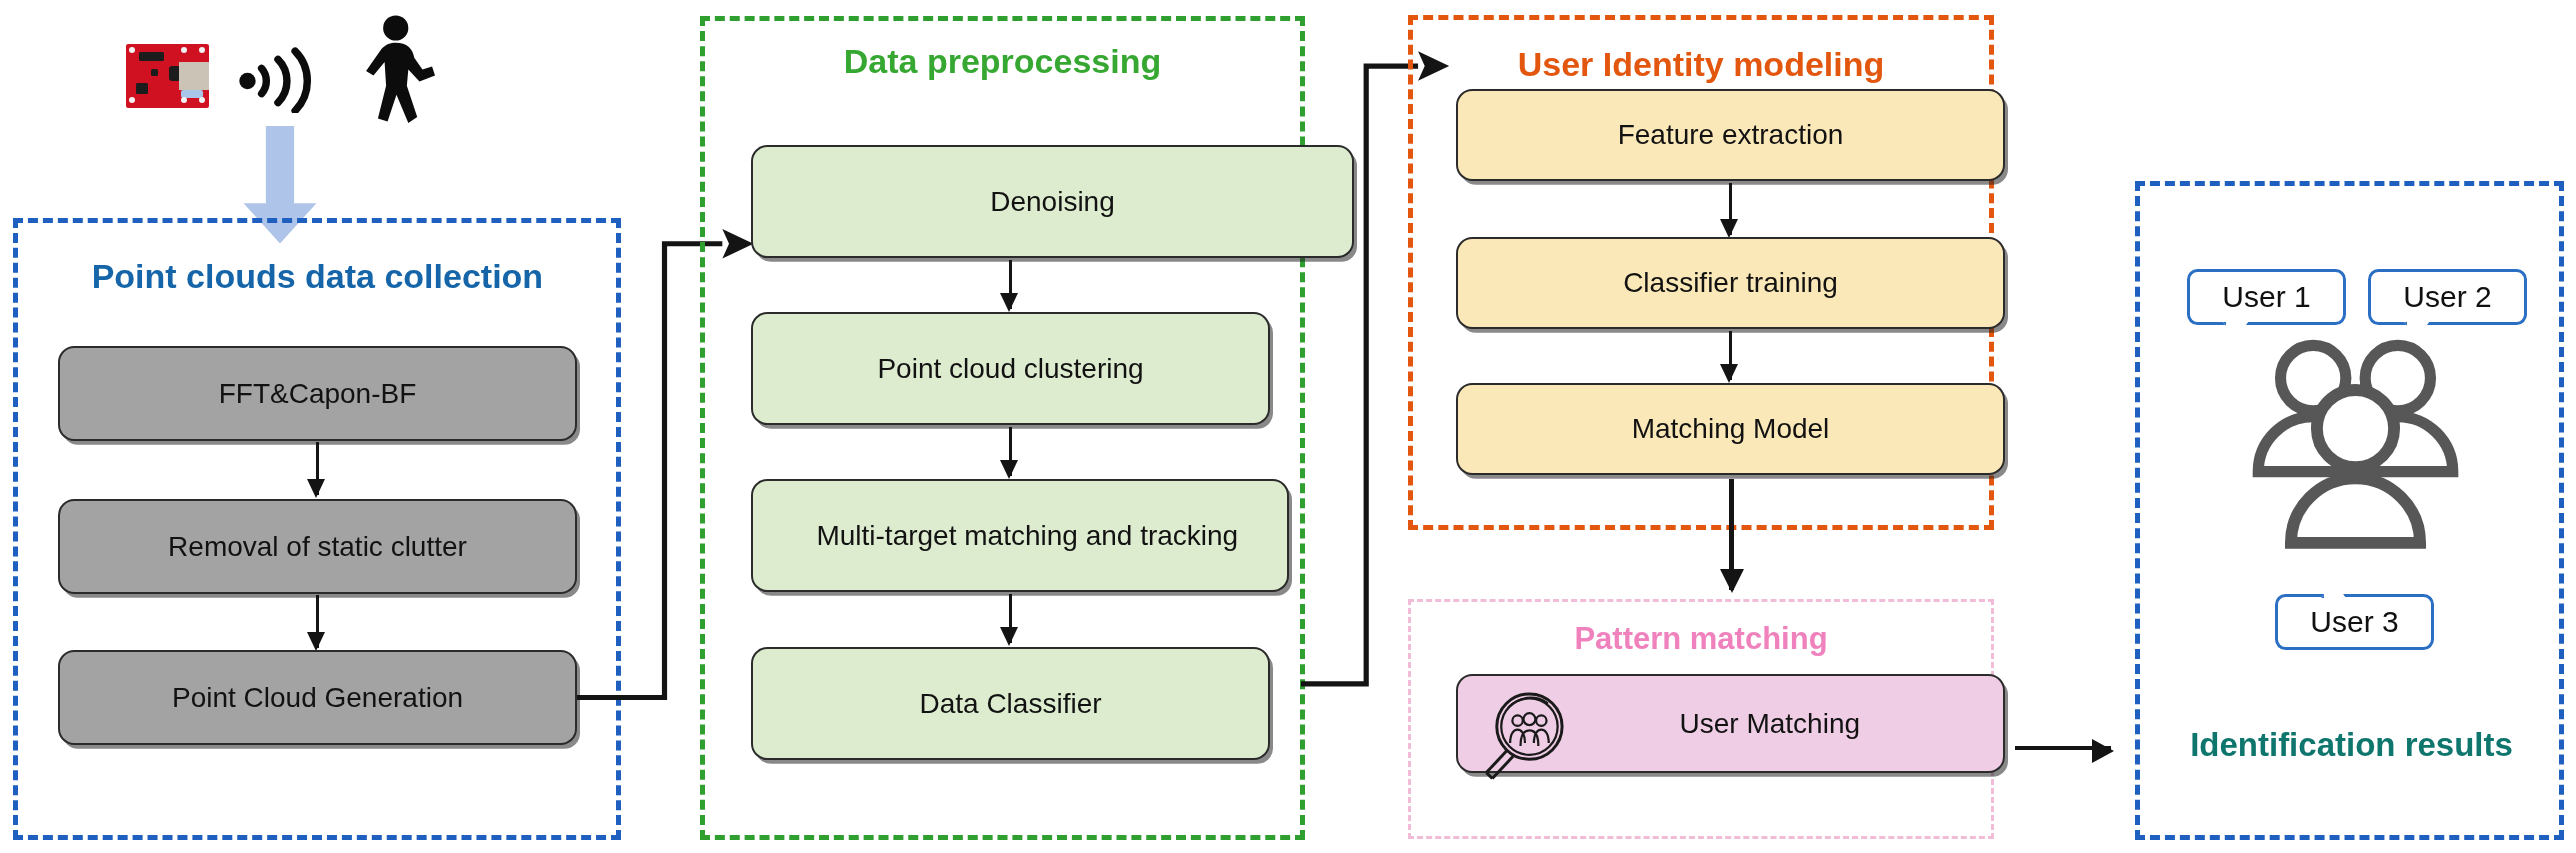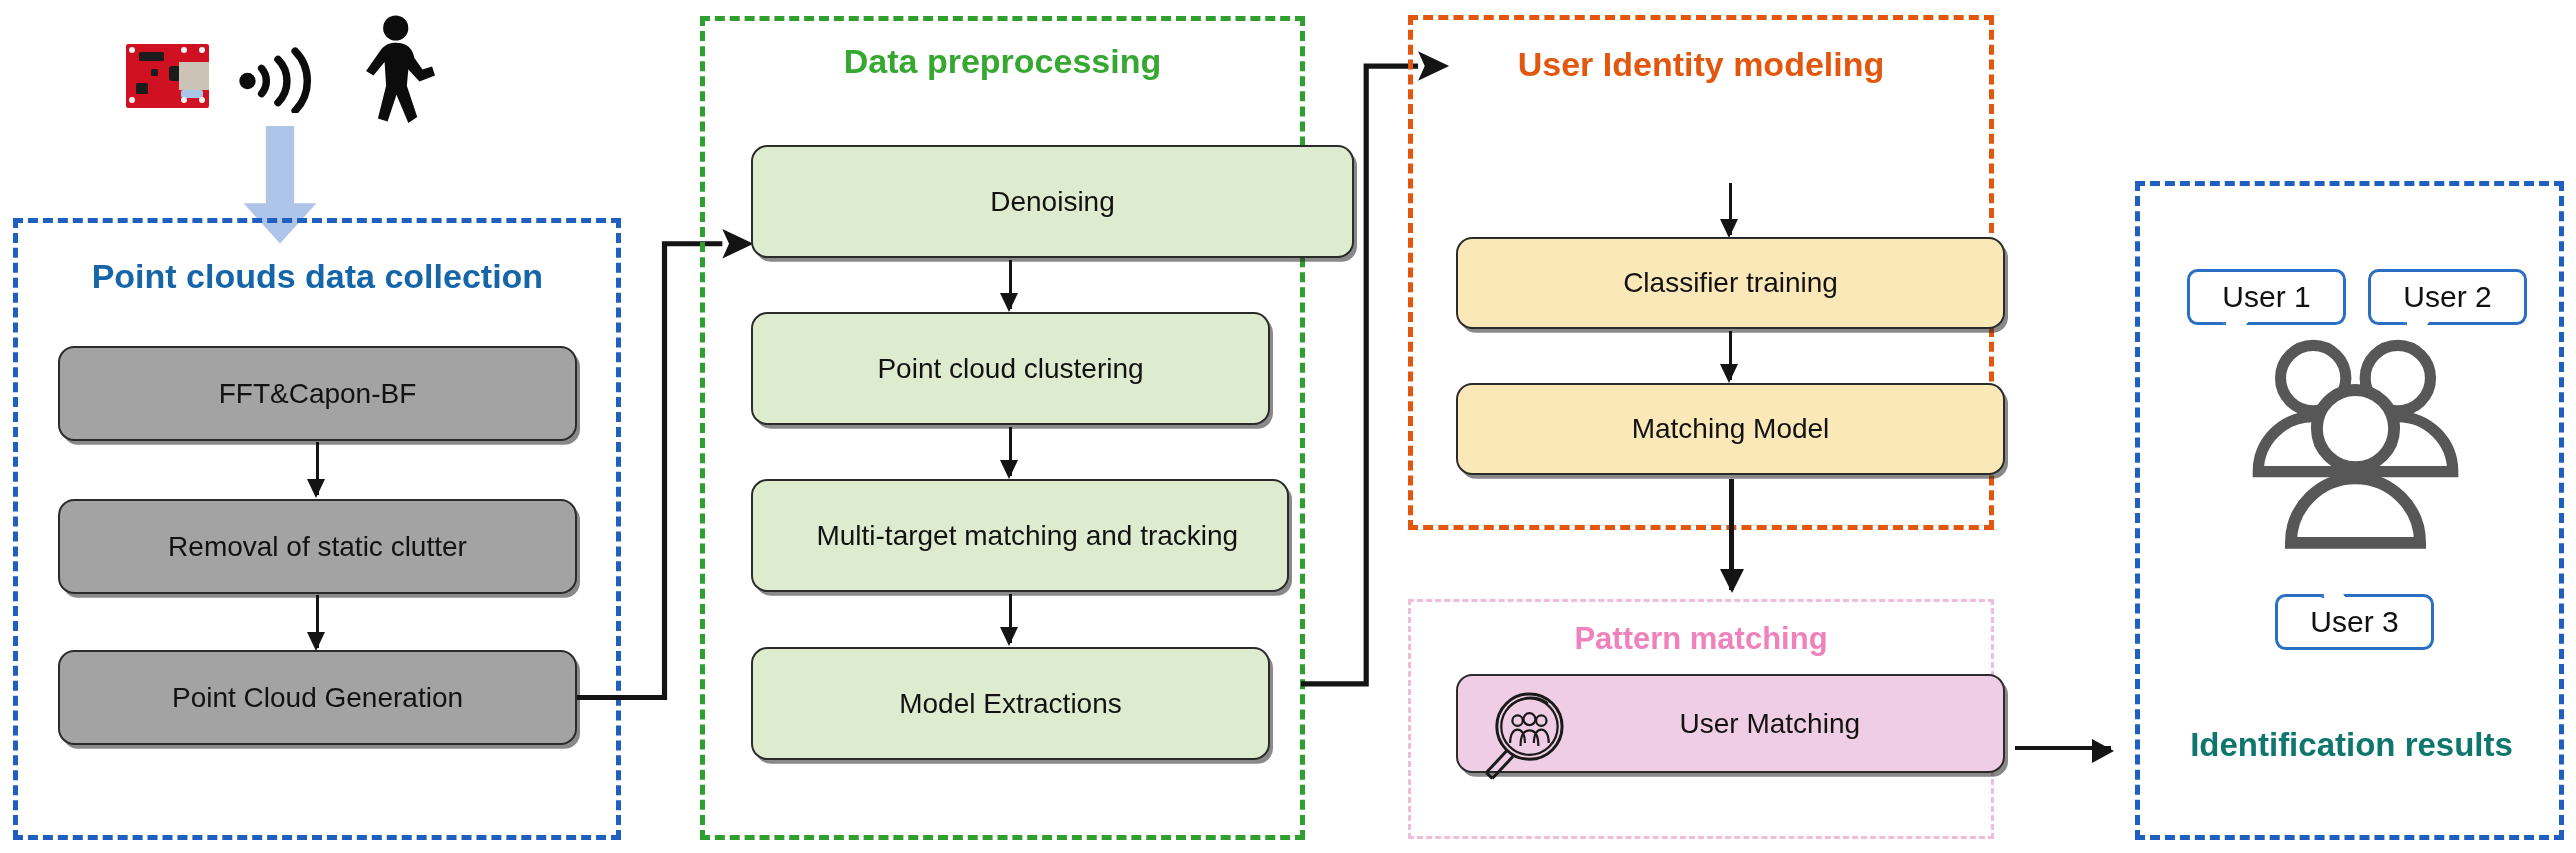--- a/index.html
+++ b/index.html
@@ -288,34 +288,37 @@
     <span>Point cloud clustering</span>
   </div>
   <div class="varrow varrow-thin" id="arr-clu-trk"></div>
 
   <div class="pbox green" id="box-track">
     <span>Multi-target matching and tracking</span>
   </div>
   <div class="varrow varrow-thin" id="arr-trk-ext"></div>
 
   <div class="pbox green" id="box-extract">
-    <span>Model Extractions</span>
+    <span>Data Classifier</span>
   </div>
 
   <div class="elbow" style="left:1301px; top:45px; width:163px; height:660px;">
     <svg width="163" height="660" viewBox="0 0 220 890">
       <polyline points="0,862 88,862 88,28 158,28" fill="none" stroke="#141414" stroke-width="7"></polyline>
       <polygon points="158,8 200,28 158,48 167,28" fill="#141414"></polygon>
     </svg>
   </div>
 
   <div class="panel" id="panel-identity">
     <div class="panel-title">User Identity modeling</div>
   </div>
 
+  <div class="pbox yellow" id="box-feature">
+    <span>Feature extraction</span>
+  </div>
   <div class="varrow varrow-thin" id="arr-fea-cla"></div>
 
   <div class="pbox yellow" id="box-classify">
     <span>Classifier training</span>
   </div>
   <div class="varrow varrow-thin" id="arr-cla-mat"></div>
 
   <div class="pbox yellow" id="box-matchmod">
     <span>Matching Model</span>
   </div>

